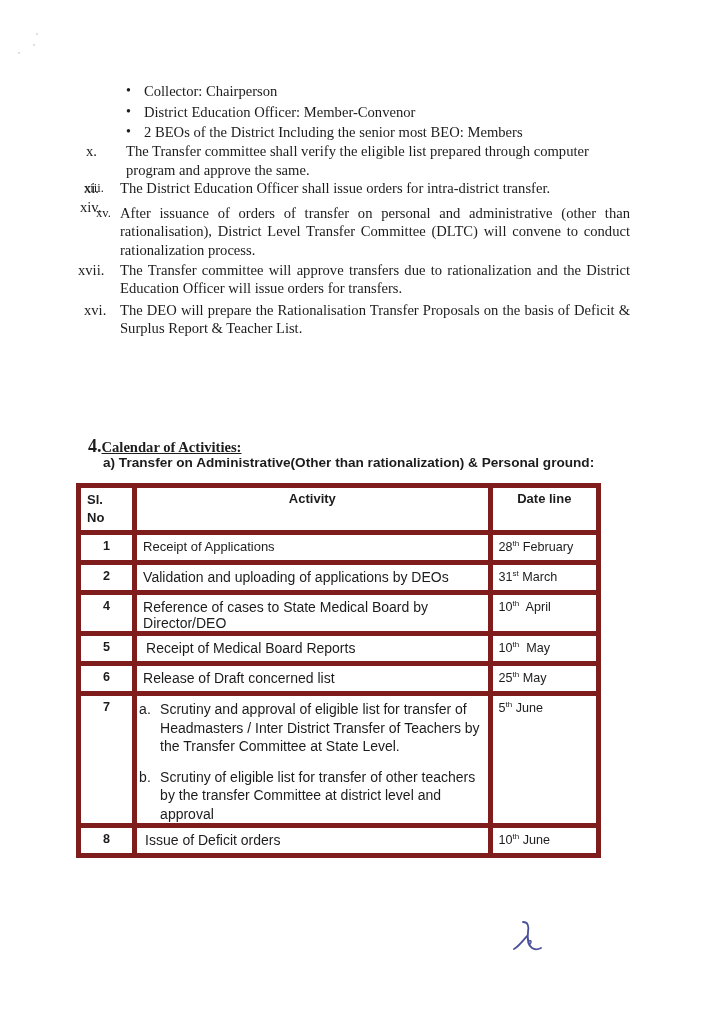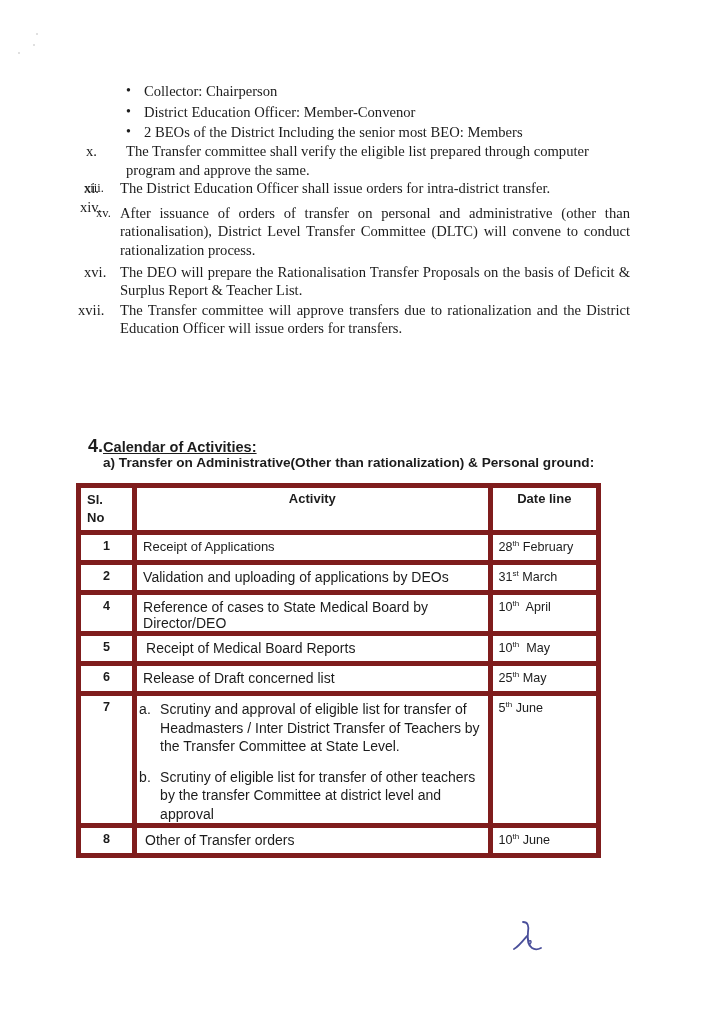--- a/index.html
+++ b/index.html
@@ -14,21 +14,21 @@
   .bullets li { position: relative; padding-left: 18px; height: 20.5px; line-height: 20.5px; }
   .bullets li::before { content: "\2022"; position: absolute; left: 0; top: 0; font-size: 14px; }
 
   .items { position: absolute; left: 84px; top: 142px; width: 546px; margin: 0; padding: 0;
     font-family: "Liberation Serif", serif; font-size: 14.6px; line-height: 18.6px; }
   .item { position: relative; padding-left: 42px; margin-bottom: 0; }
   .item .num { position: absolute; top: 0; text-align: right; }
   .item .txt { text-align: justify; display: block; }
   .item .txt.nojust { text-align: left; }
 
-  .sec-head { position: absolute; left: 88px; top: 436px; font-family: Liberation Sans, sans-serif; font-size: 16px; font-weight: bold; }
+  .sec-head { position: absolute; left: 88px; top: 436px; font-family: Liberation Serif, serif; font-size: 16px; font-weight: bold; }
   .sec-head .n { font-size: 18px; }
   .sec-head .t { text-decoration: underline; font-size: 14.6px; }
   .sub-head { position: absolute; left: 103px; top: 455px; font-family: "Liberation Sans", sans-serif; font-size: 13.6px; font-weight: bold; }
 
   table.cal { position: absolute; left: 76px; top: 483px; width: 525px; border-collapse: collapse;
     font-family: "Liberation Sans", sans-serif; font-size: 12.6px; color: #1c1c1c; }
   table.cal td, table.cal th { border: 5px solid #7f1d1d; vertical-align: top; padding: 0; }
   table.cal th { font-weight: bold; font-size: 13px; }
   .c1 { width: 49px; } .c2 { width: 369px; } .c3 { width: 104px; }
   th.c1 { text-align: left; padding: 3px 0 0 6px !important; line-height: 18px; }
@@ -75,27 +75,27 @@
       <span class="num" style="left:0px;font-size:12.5px;">xiii.</span>
       <span class="txt nojust">The District Education Officer shall issue orders for intra-district transfer.</span>
     </div>
     <div class="item" style="padding-left:36px;margin-left:-4px;">
       <span class="num" style="left:0px;">xiv.</span>
     </div>
     <div class="item" style="padding-left:32px;margin-top:6px;">
       <span class="num" style="left:12px;font-size:12.5px;">xv.</span>
       <span class="txt" style="margin-left:4px;">After issuance of orders of transfer on personal and administrative (other than rationalisation), District Level Transfer Committee (DLTC) will convene to conduct rationalization process.</span>
     </div>
+    <div class="item" style="padding-left:32px;margin-top:1px;margin-left:-6px;">
+      <span class="num" style="left:0px;">xvii.</span>
+      <span class="txt" style="margin-left:10px;">The Transfer committee will approve transfers due to rationalization and the District Education Officer will issue orders for transfers.</span>
+    </div>
     <div class="item" style="padding-left:32px;margin-top:3px;margin-left:-4px;">
       <span class="num" style="left:4px;">xvi.</span>
       <span class="txt" style="margin-left:8px;">The DEO will prepare the Rationalisation Transfer Proposals on the basis of Deficit &amp; Surplus Report &amp; Teacher List.</span>
-    </div>
-    <div class="item" style="padding-left:32px;margin-top:1px;margin-left:-6px;">
-      <span class="num" style="left:0px;">xvii.</span>
-      <span class="txt" style="margin-left:10px;">The Transfer committee will approve transfers due to rationalization and the District Education Officer will issue orders for transfers.</span>
     </div>
   </div>
 
   <div class="sec-head">
     <span class="n">4.</span><span class="t">Calendar of Activities:</span>
   </div>
   <div class="sub-head">a) Transfer on Administrative(Other than rationalization) &amp; Personal ground:</div>
 
   <table class="cal">
     <tbody>
@@ -140,21 +140,21 @@
         <div class="sub-gap"></div>
         <div class="sub-item">
           <span class="lt">b.</span>
           <span>Scrutiny of eligible list for transfer of other teachers by the transfer Committee at district level and approval</span>
         </div>
       </td>
       <td class="c3"><span>5</span><sup>th</sup> <span>June</span></td>
     </tr>
     <tr class="r">
       <td class="c1">8</td>
-      <td class="c2 act-cal" style="padding-left:8px !important;">Other of Transfer orders</td>
+      <td class="c2 act-cal" style="padding-left:8px !important;">Issue of Deficit orders</td>
       <td class="c3"><span>10</span><sup>th</sup> <span>June</span></td>
     </tr>
   </tbody>
     </table>
 
   <div class="sig">
     <svg width="40" height="40" viewBox="0 0 40 40">
       <path d="M13 4 C18 4, 19 8, 18 14 C17 22, 19 28, 22 30 C25 32, 29 31, 31 30" fill="none" stroke="#4a4f9a" stroke-width="1.8" stroke-linecap="round"></path>
       <path d="M17 18 C12 24, 8 29, 4 31" fill="none" stroke="#4a4f9a" stroke-width="1.8" stroke-linecap="round"></path>
       <path d="M19 23 C21 22, 22 24, 20 26" fill="none" stroke="#4a4f9a" stroke-width="1.4" stroke-linecap="round"></path>

